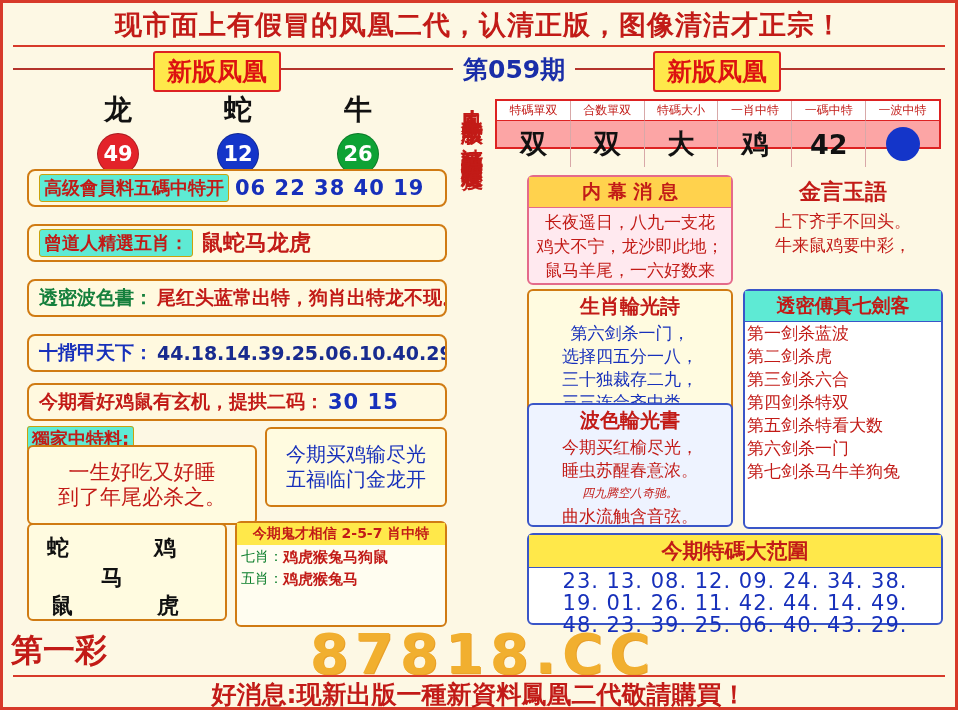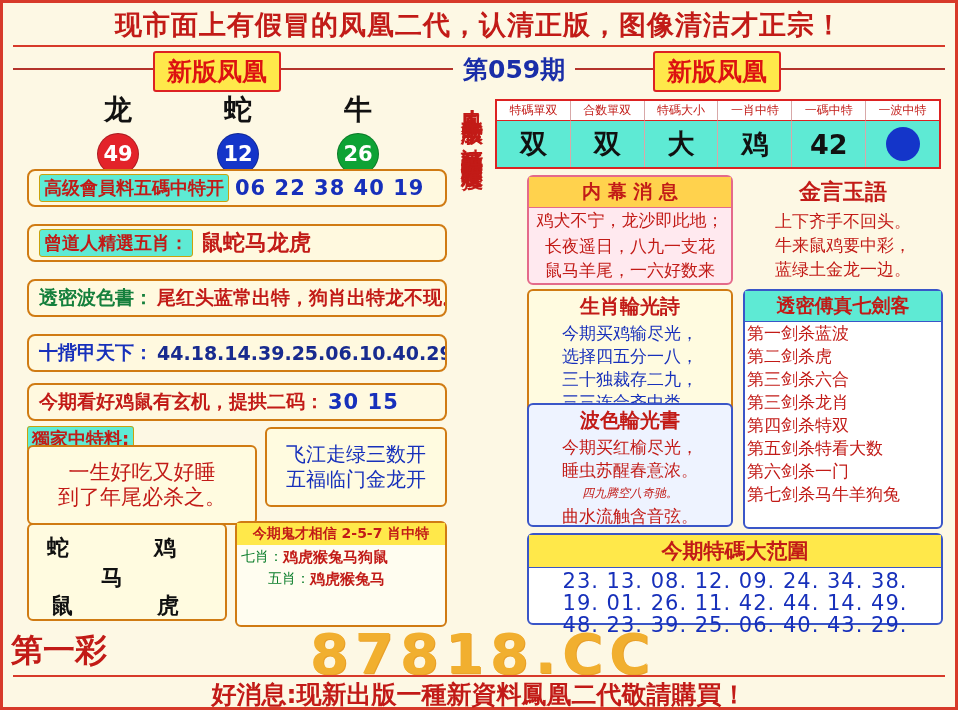--- a/index.html
+++ b/index.html
@@ -83,22 +83,22 @@
   }
   
   .vert{
     position:absolute;left:452px;top:92px;width:34px;height:545px;
     writing-mode:vertical-rl;text-orientation:upright;
     color:#c21b17;font-size:22px;font-weight:bold;line-height:34px;
     letter-spacing:2px;
   }
   
   .rtable{
-    position:absolute;left:492px;top:96px;width:446px;height:70px;
-    border:2px solid #d22;background:#5eead4;box-sizing:border-box;
+    position:absolute;left:492px;top:96px;width:446px;height:50px;
+    border:2px solid #d22;background:#fca5a5;box-sizing:border-box;
   }
   .rtable .hdr{display:flex;height:20px;}
   .rtable .hdr div{
     flex:1;border-right:1px solid #d8a8a8;border-bottom:1px solid #d22;
     font-size:12px;color:#c21b17;display:flex;align-items:center;justify-content:center;
     background:#fff;
   }
   .rtable .hdr div:last-child{border-right:none;}
   .rtable .row{display:flex;height:46px;}
   .rtable .row div{
@@ -198,40 +198,40 @@
   <div class="lbox" style="top:424px;width:180px;">
     <span class="yellowtag">獨家中特料:</span>
   </div>
 
   <div class="lbox yellowbox" style="top:442px;left:24px;width:230px;height:80px;display:flex;flex-direction:column;justify-content:center;">
     <div class="panel-body redtxt" style="font-size:21px;">一生好吃又好睡</div>
     <div class="panel-body redtxt" style="font-size:21px;">到了年尾必杀之。</div>
   </div>
 
   <div class="lbox yellowbox" style="top:424px;left:262px;width:182px;height:80px;display:flex;flex-direction:column;justify-content:center;">
-    <div class="panel-body bluetxt" style="font-size:20px;">飞江走绿三数开</div>
+    <div class="panel-body bluetxt" style="font-size:20px;">今期买鸡输尽光</div>
     <div class="panel-body bluetxt" style="font-size:20px;">五福临门金龙开</div>
   </div>
 
   <div class="lbox yellowbox" style="top:520px;left:24px;width:200px;height:98px;position:absolute;">
     <div style="position:absolute;left:18px;top:8px;font-size:22px;color:#111;font-weight:bold;">蛇</div>
     <div style="position:absolute;left:125px;top:8px;font-size:22px;color:#111;font-weight:bold;">鸡</div>
     <div style="position:absolute;left:72px;top:38px;font-size:22px;color:#111;font-weight:bold;">马</div>
     <div style="position:absolute;left:22px;top:66px;font-size:22px;color:#111;font-weight:bold;">鼠</div>
     <div style="position:absolute;left:128px;top:66px;font-size:22px;color:#111;font-weight:bold;">虎</div>
   </div>
 
   <div class="lbox" style="top:518px;left:232px;width:212px;height:106px;border:2px solid #d07b13;border-radius:6px;background:#fffdf0;">
     <div style="background:#ffe84a;color:#c21b17;font-size:14px;font-weight:bold;text-align:center;padding:2px 0;">今期鬼才相信 2-5-7 肖中特</div>
     <div style="display:flex;padding:3px 4px 0 4px;">
       <span style="font-size:14px;color:#0a7d2a;">七肖：</span>
       <span style="font-size:15px;color:#c21b17;font-weight:bold;">鸡虎猴兔马狗鼠</span>
     </div>
     <div style="display:flex;padding:3px 4px 0 4px;">
-      <span style="font-size:14px;color:#0a7d2a;margin-left:27px;">五肖：</span>
+      <span style="font-size:14px;color:#0a7d2a;">五肖：</span>
       <span style="font-size:15px;color:#c21b17;font-weight:bold;">鸡虎猴兔马</span>
     </div>
   </div>
 
   <div class="vert">鳳凰全新改版，請彩民長期跟踪定有收獲</div>
 
   <div class="rtable">
     <div class="hdr">
       <div>特碼單双</div>
       <div>合数單双</div>
@@ -247,54 +247,52 @@
       <div>鸡</div>
       <div>42</div>
       <div>
           <span class="bluecircle"></span>
         </div>
     </div>
   </div>
 
   <div class="panel pink" style="left:524px;top:172px;width:206px;height:110px;">
     <div class="panel-title pinktitle">内 幕 消 息</div>
+    <div class="panel-body redtxt" style="font-size:17px;line-height:24px;padding-top:2px;">长夜遥日，八九一支花</div>
     <div class="panel-body redtxt" style="font-size:17px;line-height:24px;">鸡犬不宁，龙沙即此地；</div>
-    <div class="panel-body redtxt" style="font-size:17px;line-height:24px;padding-top:2px;">长夜遥日，八九一支花</div>
     <div class="panel-body redtxt" style="font-size:17px;line-height:24px;">鼠马羊尾，一六好数来</div>
   </div>
 
   <div class="panel" style="left:740px;top:172px;width:200px;height:110px;background:#fdf8e4;">
     <div class="panel-title redtxt" style="font-size:22px;">金言玉語</div>
     <div class="panel-body redtxt" style="font-size:17px;line-height:24px;">上下齐手不回头。</div>
     <div class="panel-body redtxt" style="font-size:17px;line-height:24px;">牛来鼠鸡要中彩，</div>
-    <div class="panel-body redtxt" style="font-size:17px;line-height:24px;">蓝绿土金龙一边。</div>
   </div>
 
   <div class="panel yellowbox" style="left:524px;top:286px;width:206px;height:128px;">
     <div class="panel-title redtxt" style="font-size:20px;">生肖輪光詩</div>
-    <div class="panel-body bluetxt" style="font-size:17px;line-height:23px;">今期买鸡输尽光，</div>
+    <div class="panel-body bluetxt" style="font-size:17px;line-height:23px;">第六剑杀一门，</div>
     <div class="panel-body bluetxt" style="font-size:17px;line-height:23px;">选择四五分一八，</div>
     <div class="panel-body bluetxt" style="font-size:17px;line-height:23px;">三十独裁存二九，</div>
     <div class="panel-body bluetxt" style="font-size:17px;line-height:23px;">三三连合齐中类。</div>
   </div>
 
   <div class="panel bluebox" style="left:524px;top:400px;width:206px;height:124px;">
     <div class="panel-title redtxt" style="font-size:20px;">波色輪光書</div>
     <div class="panel-body redtxt" style="font-size:17px;line-height:23px;">今期买红榆尽光，</div>
     <div class="panel-body redtxt" style="font-size:17px;line-height:23px;">睡虫苏醒春意浓。</div>
     <div class="panel-body redtxt" style="font-size:12px;line-height:23px;font-style:italic;">四九腾空八奇驰。</div>
     <div class="panel-body redtxt" style="font-size:17px;line-height:23px;">曲水流触含音弦。</div>
   </div>
 
   <div class="panel" style="left:740px;top:286px;width:200px;height:240px;border:2px solid #3a56c8;border-radius:6px;background:#fff;">
     <div class="panel-title" style="background:#5eead4;color:#c21b17;font-size:19px;border-bottom:1px solid #3a56c8;">透密傅真七劍客</div>
     <div class="list-line">第一剑杀蓝波</div>
     <div class="list-line">第二剑杀虎</div>
     <div class="list-line">第三剑杀六合</div>
-    <div class="list-line">第三剑杀龙肖</div>
     <div class="list-line">第四剑杀特双</div>
     <div class="list-line">第五剑杀特看大数</div>
     <div class="list-line">第六剑杀一门</div>
     <div class="list-line">第七剑杀马牛羊狗兔</div>
   </div>
 
   <div class="panel" style="left:524px;top:530px;width:416px;height:92px;border:2px solid #3a56c8;border-radius:6px;background:#fff;">
     <div class="panel-title" style="background:#ffe84a;color:#c21b17;font-size:21px;border-bottom:1px solid #3a56c8;">今期特碼大范圍</div>
     <div class="panel-body bluetxt" style="font-size:21px;line-height:22px;padding-top:2px;letter-spacing:1px;">23. 13. 08. 12. 09. 24. 34. 38.</div>
     <div class="panel-body bluetxt" style="font-size:21px;line-height:22px;letter-spacing:1px;">19. 01. 26. 11. 42. 44. 14. 49.</div>

